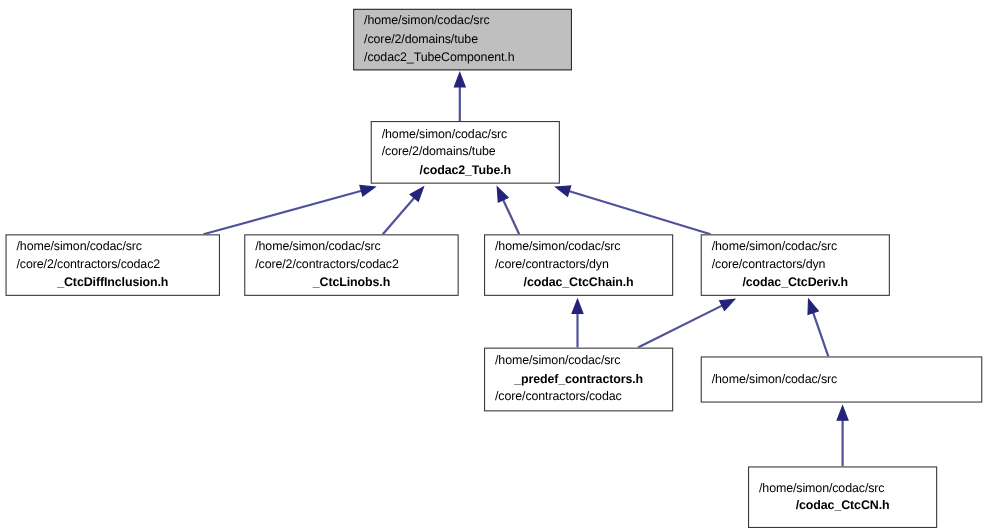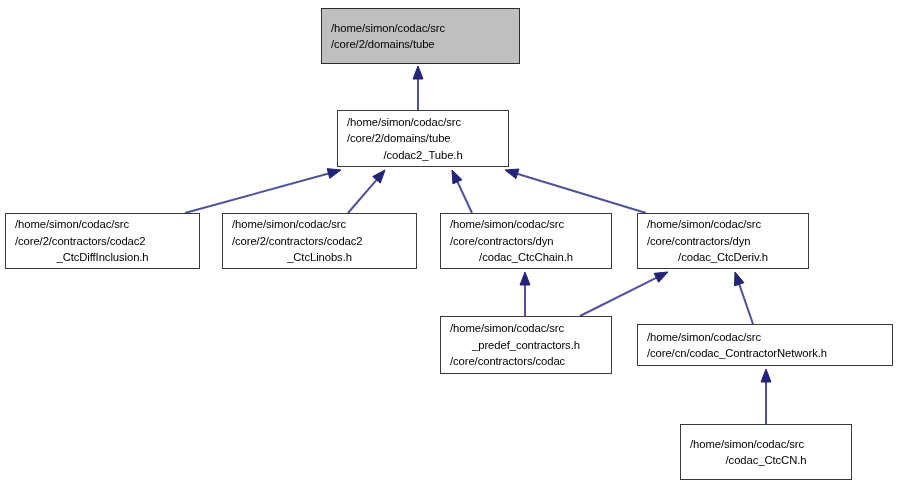--- a/index.html
+++ b/index.html
@@ -50,20 +50,21 @@
   .node .line {
     white-space: pre;
     display: block;
   }
   .node .line.left {
     align-self: flex-start;
     padding-left: 9px;
   }
   .node .line.center {
     align-self: center;
+    font-weight: bold;
   }
 </style>
 </head>
 <body>
 
 <div id="graph-root">
   <svg id="graph-svg" viewBox="0 0 900 483" xmlns="http://www.w3.org/2000/svg">
       <g>
         <line x1="418" y1="110" x2="418" y2="77" stroke="#51519a" stroke-width="2"></line>
         <polygon points="418,66 423,79 413,79" fill="#232378" stroke="#232378" stroke-width="1"></polygon>
@@ -97,20 +98,21 @@
         <polygon points="735,272 743.9773676976824,282.6492661353075 734.5275069632798,285.92037177413914" fill="#232378" stroke="#232378" stroke-width="1"></polygon>
       </g>
       <g>
         <line x1="766" y1="424" x2="766" y2="380" stroke="#51519a" stroke-width="2"></line>
         <polygon points="766,369 771,382 761,382" fill="#232378" stroke="#232378" stroke-width="1"></polygon>
       </g>
     </svg>
 <div class="node root" style="left: 321px; top: 8px; width: 199px; height: 56px;">
       <span class="line left">/home/simon/codac/src</span>
       <span class="line left">/core/2/domains/tube</span>
+      <span class="line left">/codac2_TubeComponent.h</span>
     </div>
     <div class="node" style="left: 337px; top: 110px; width: 172px; height: 57px;">
       <span class="line left">/home/simon/codac/src</span>
       <span class="line left">/core/2/domains/tube</span>
       <span class="line center">/codac2_Tube.h</span>
     </div>
     <div class="node" style="left: 5px; top: 213px; width: 195px; height: 56px;">
       <span class="line left">/home/simon/codac/src</span>
       <span class="line left">/core/2/contractors/codac2</span>
       <span class="line center">_CtcDiffInclusion.h</span>
@@ -130,19 +132,18 @@
       <span class="line left">/core/contractors/dyn</span>
       <span class="line center">/codac_CtcDeriv.h</span>
     </div>
     <div class="node" style="left: 440px; top: 316px; width: 172px; height: 58px;">
       <span class="line left">/home/simon/codac/src</span>
       <span class="line center">_predef_contractors.h</span>
       <span class="line left">/core/contractors/codac</span>
     </div>
     <div class="node" style="left: 637px; top: 324px; width: 256px; height: 42px;">
       <span class="line left">/home/simon/codac/src</span>
-      <span class="line left">/core/cn/codac_ContractorNetwork.h</span>
     </div>
     <div class="node" style="left: 680px; top: 424px; width: 172px; height: 56px;">
       <span class="line left">/home/simon/codac/src</span>
       <span class="line center">/codac_CtcCN.h</span>
     </div>
   </div>
 
 </body></html>

